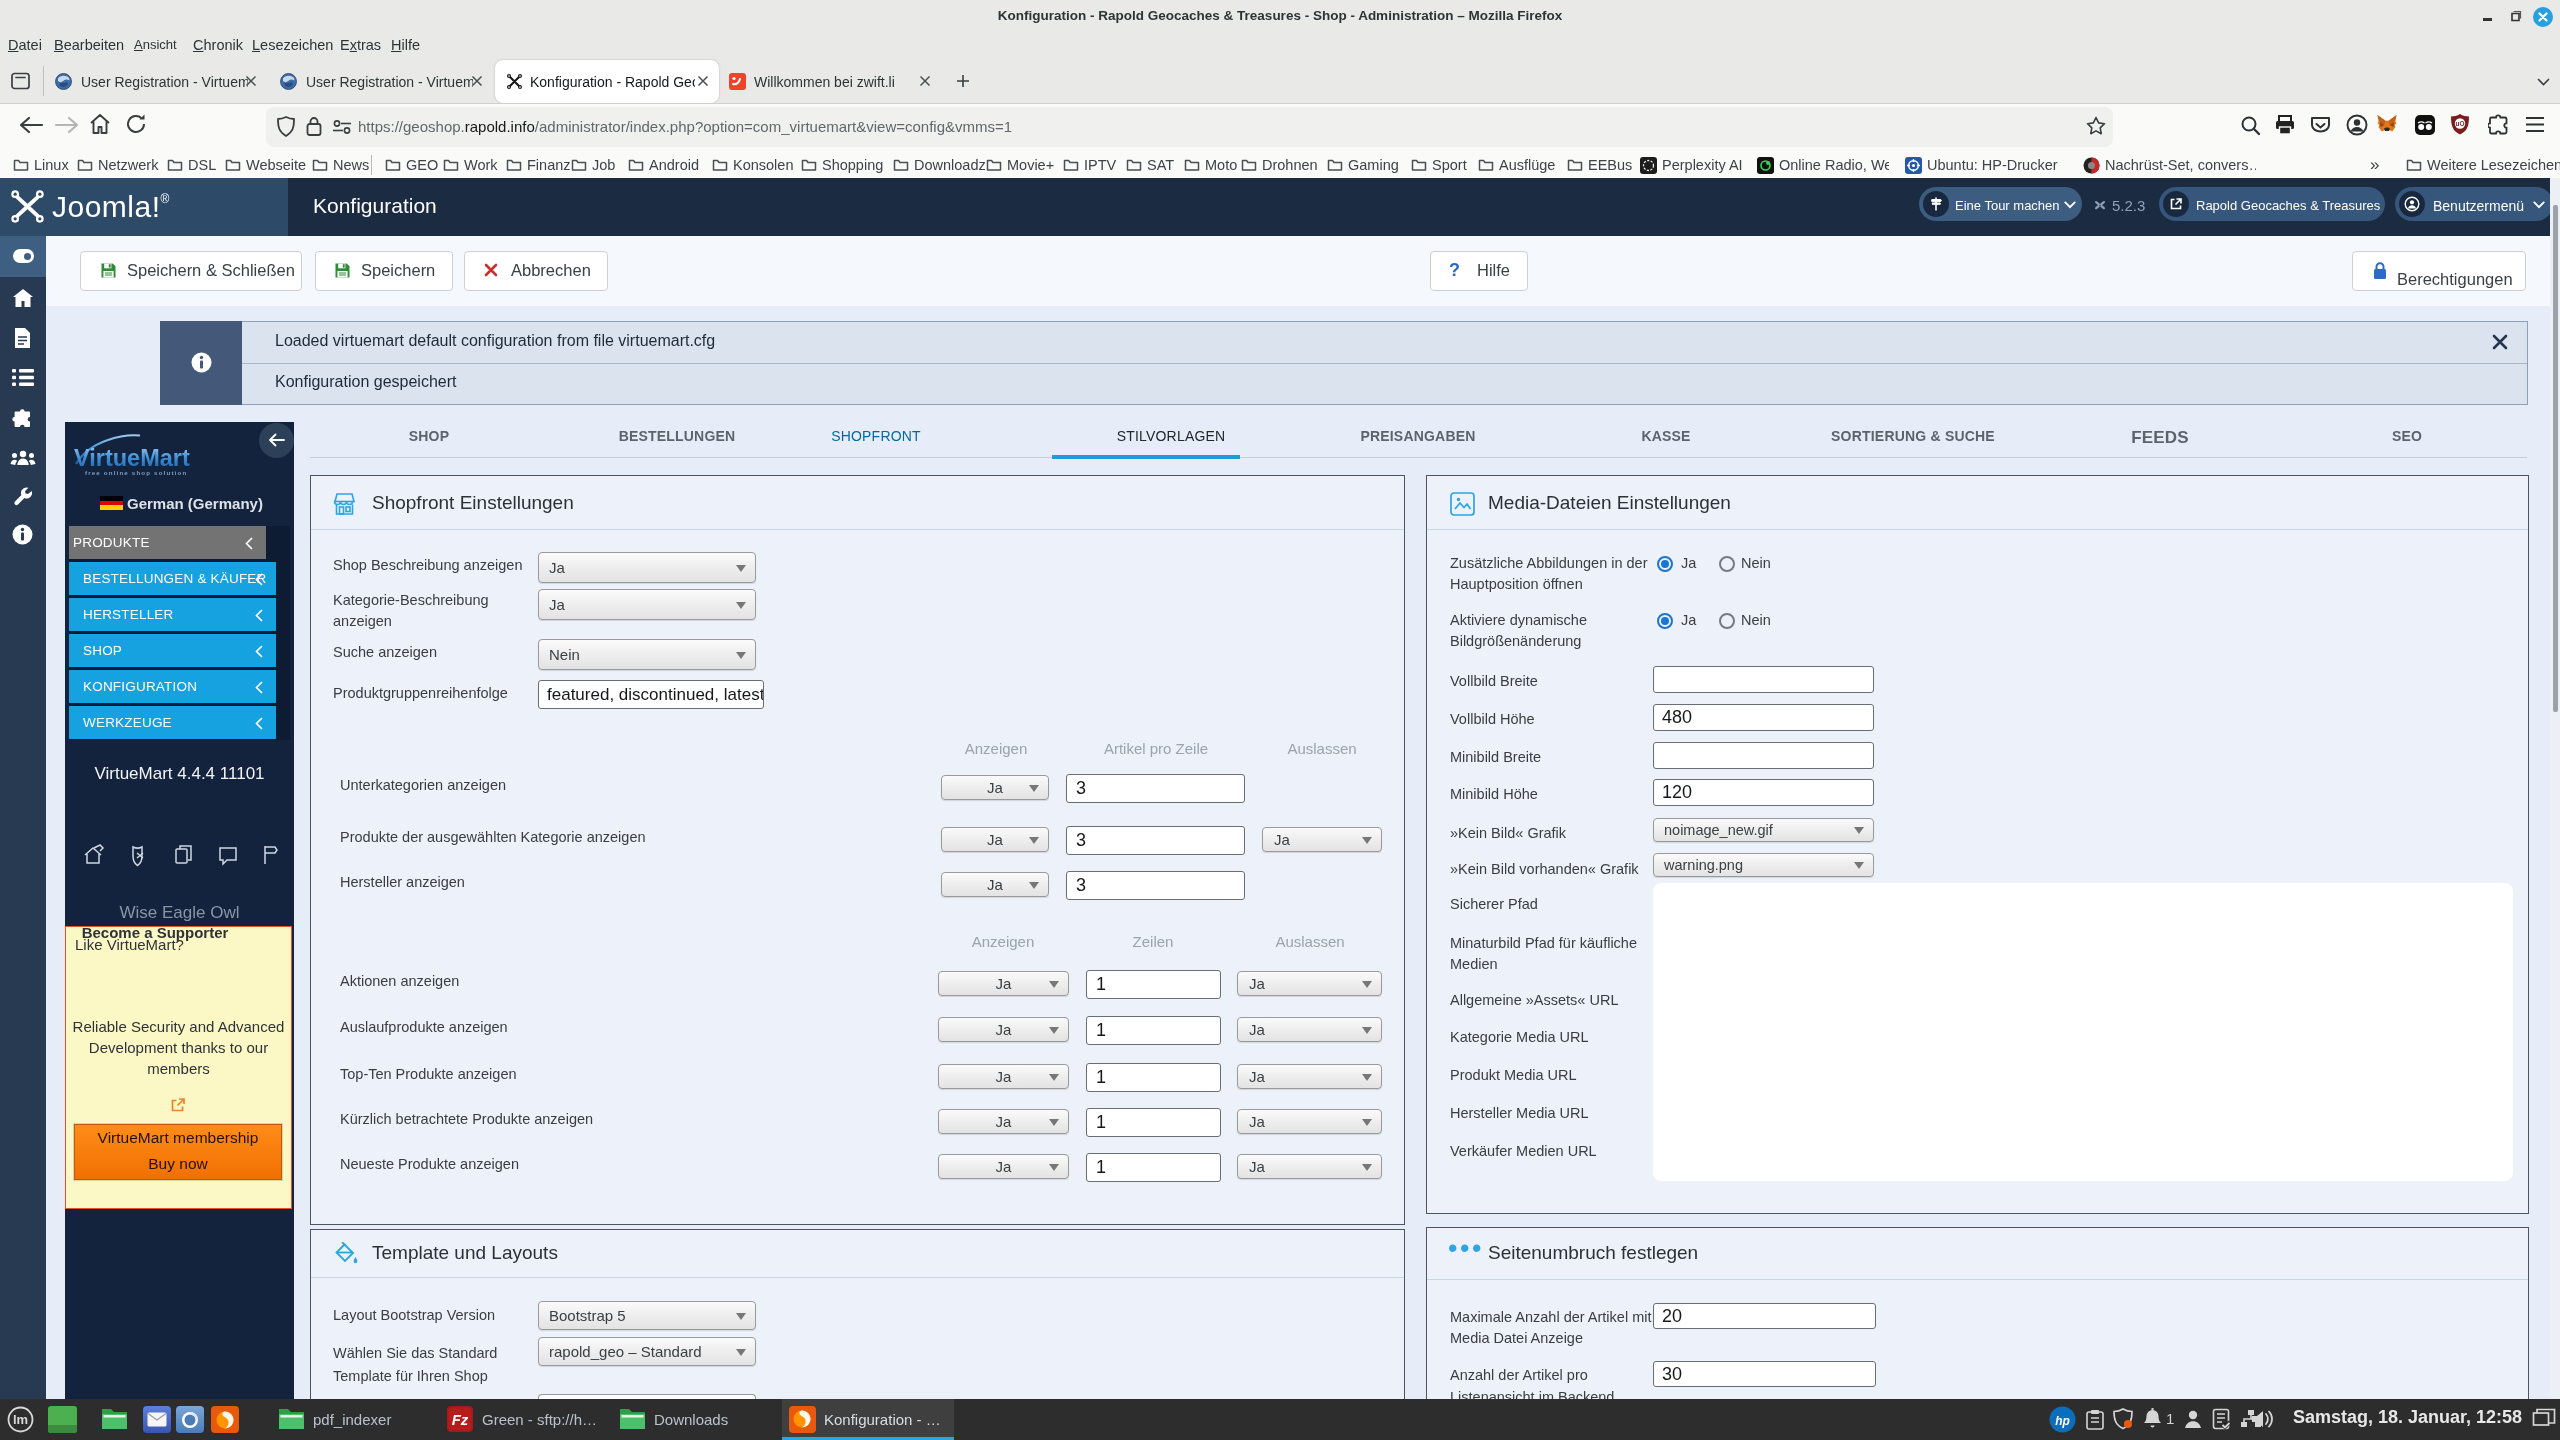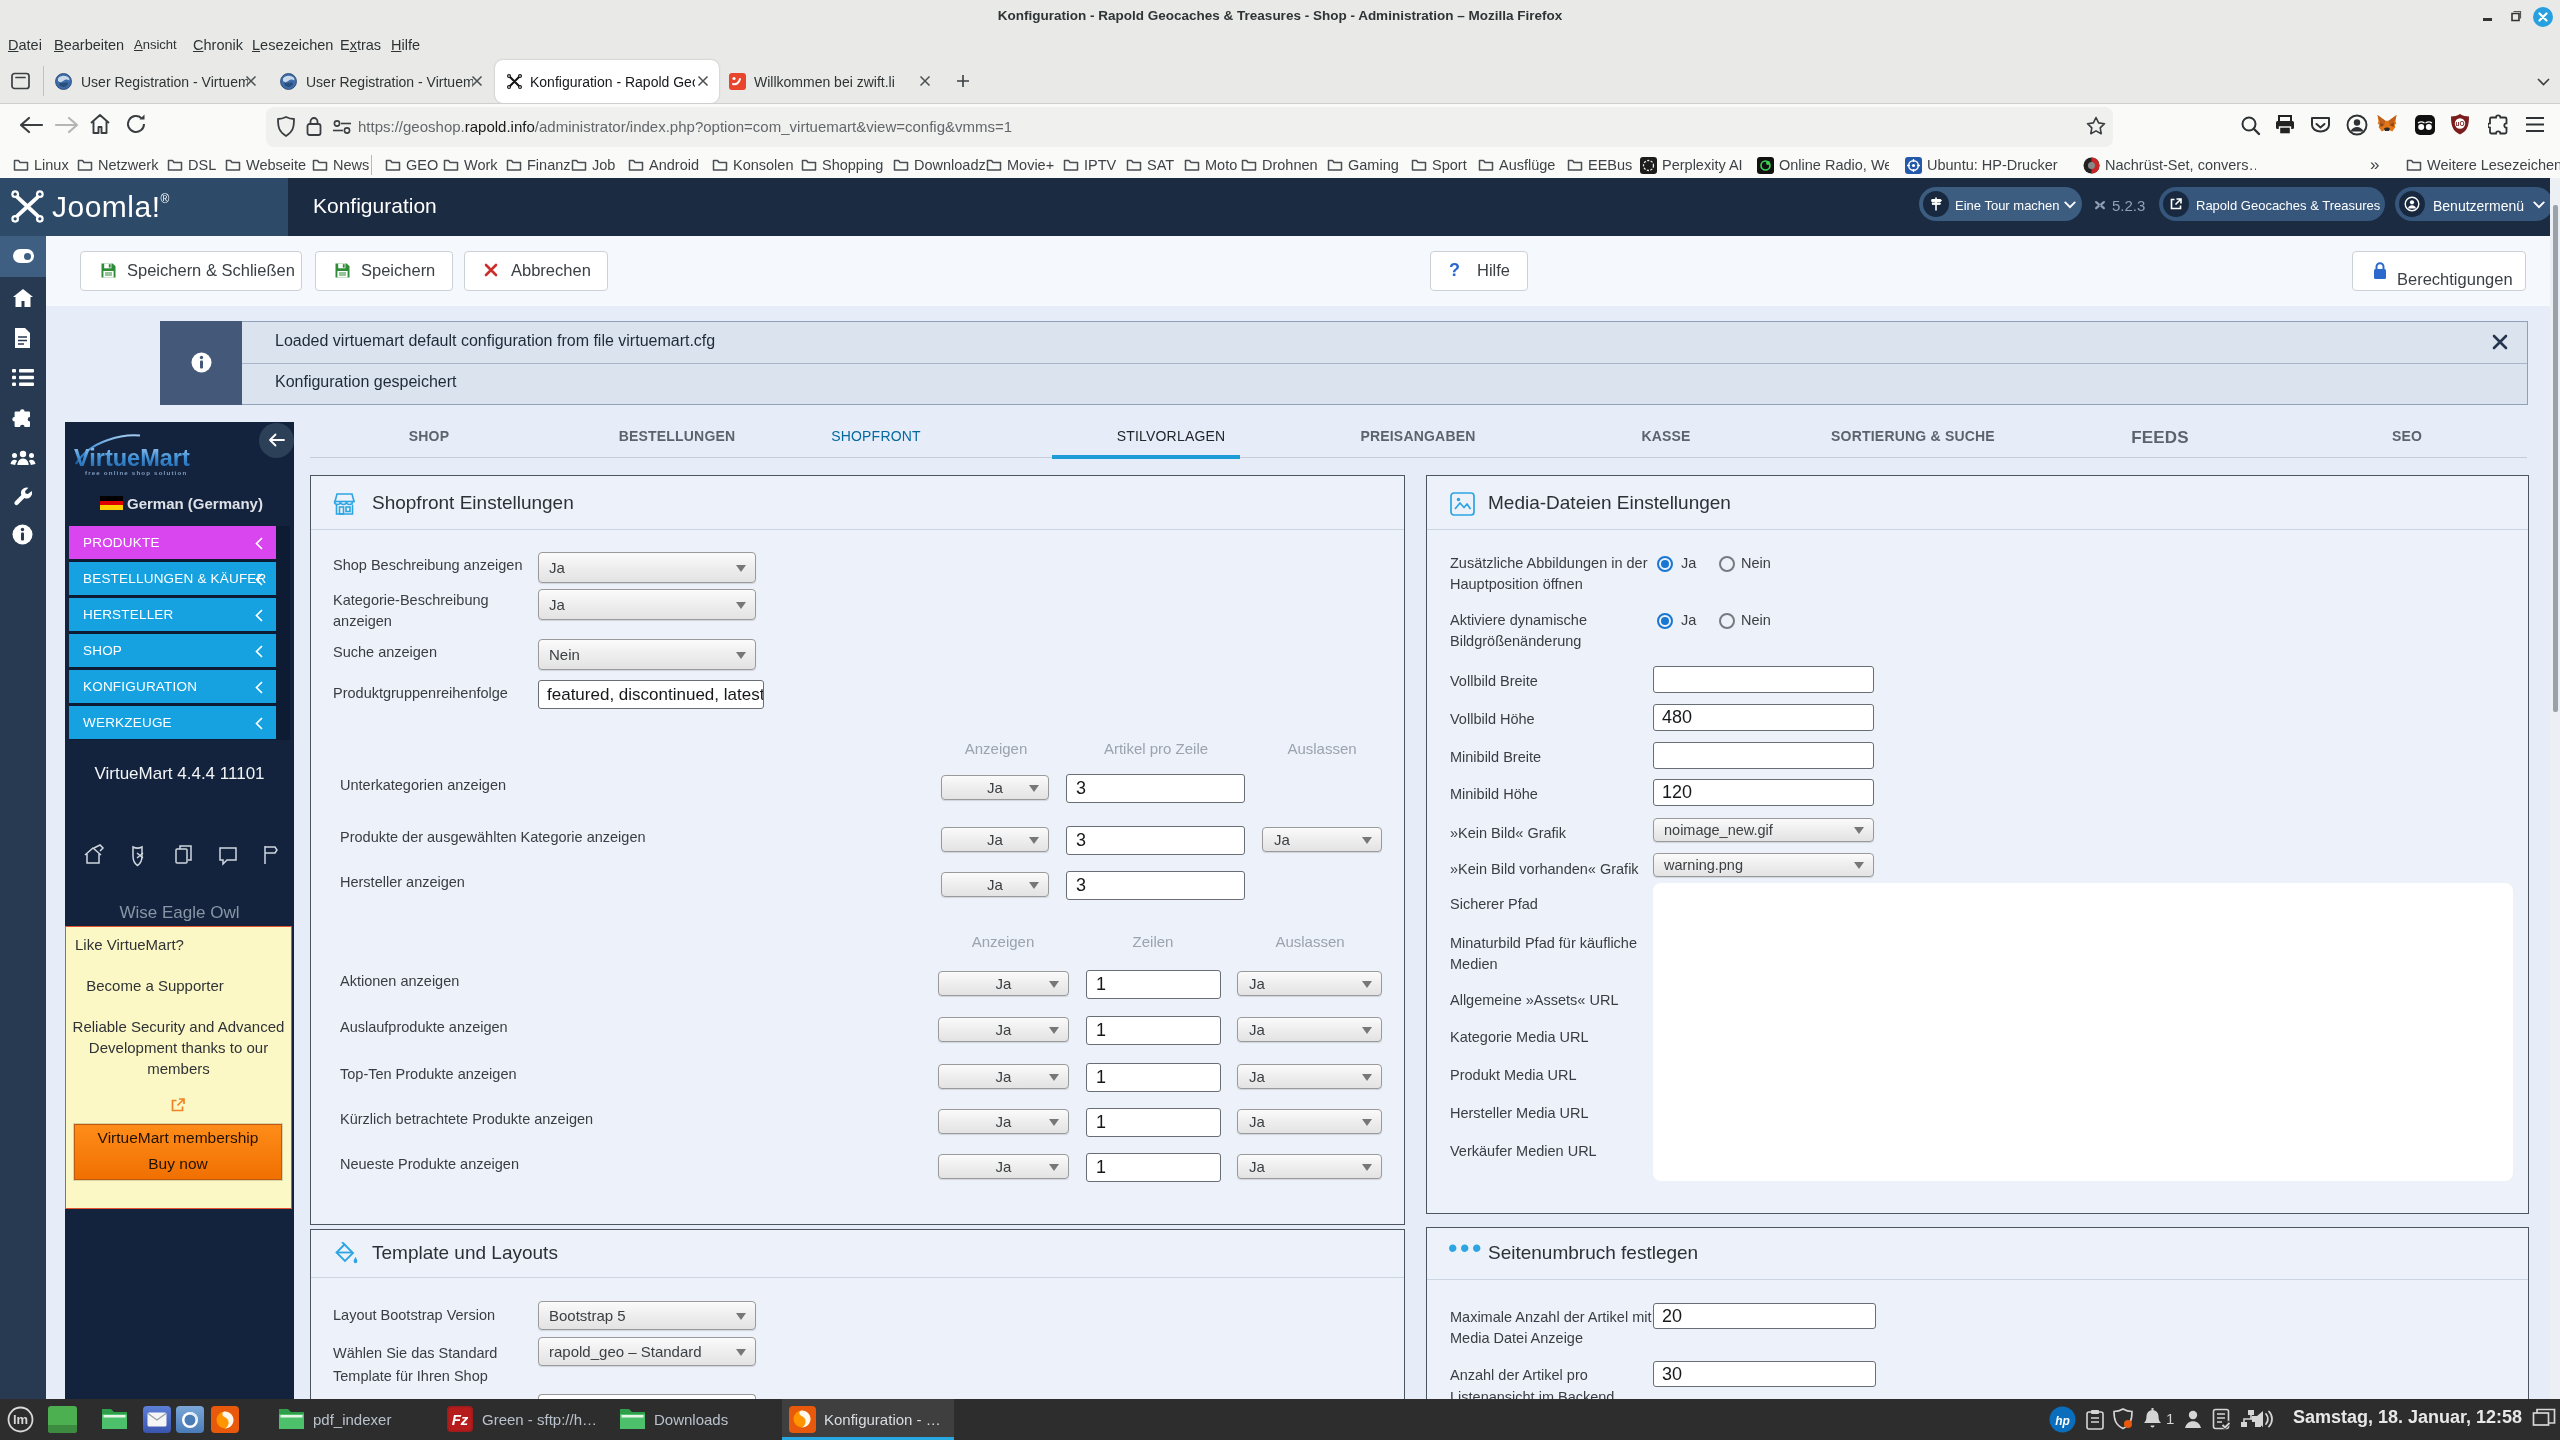--- a/index.html
+++ b/index.html
@@ -466,21 +466,21 @@
     <text x="2" y="34" font-family="Liberation Sans" font-size="23.5" font-weight="bold" fill="url(#vmg)">VirtueMart</text>
     <text x="13" y="43" font-family="Liberation Sans" font-size="6.2" font-weight="bold" fill="#7e9cc0" letter-spacing="1.15">free online shop solution</text>
   </svg>
 <div class="a" style="left:100px;top:496px;width:23px;height:14px">
     <div style="height:4.7px;background:#000"></div>
     <div style="height:4.7px;background:#d00"></div>
     <div style="height:4.6px;background:#ffce00"></div>
   </div>
 <div class="a tx" style="left:127px;top:495px;font-size:15px;font-weight:700;color:#dfe3e8">German (Germany)</div>
 <div class="a" style="left:69px;top:526px;width:221px;height:214px;background:#0e1c33"></div>
-<div class="a tx" style="left:69px;top:526px;width:193px;height:33px;background:#d946ef;color:#fff;font-size:13.5px;line-height:33px;padding-left:14px;letter-spacing:.2px">PRODUKTE<svg style="position:absolute;right:13px;top:10.5px" width="8" height="13" viewBox="0 0 8 13">
+<div class="a tx" style="left:69px;top:526px;width:193px;height:33px;background:#737373;color:#fff;font-size:13.5px;line-height:33px;padding-left:4px;letter-spacing:.2px">PRODUKTE<svg style="position:absolute;right:13px;top:10.5px" width="8" height="13" viewBox="0 0 8 13">
       <path d="M7 1L1.5 6.5L7 12" fill="none" stroke="#fff" stroke-width="1.7"></path>
     </svg></div>
 <div class="a tx" style="left:69px;top:562px;width:193px;height:33px;background:#16a2e0;color:#fff;font-size:13.5px;line-height:33px;padding-left:14px;letter-spacing:.2px">BESTELLUNGEN &amp; KÄUFER<svg style="position:absolute;right:13px;top:10.5px" width="8" height="13" viewBox="0 0 8 13">
       <path d="M7 1L1.5 6.5L7 12" fill="none" stroke="#fff" stroke-width="1.7"></path>
     </svg></div>
 <div class="a tx" style="left:69px;top:598px;width:193px;height:33px;background:#16a2e0;color:#fff;font-size:13.5px;line-height:33px;padding-left:14px;letter-spacing:.2px">HERSTELLER<svg style="position:absolute;right:13px;top:10.5px" width="8" height="13" viewBox="0 0 8 13">
       <path d="M7 1L1.5 6.5L7 12" fill="none" stroke="#fff" stroke-width="1.7"></path>
     </svg></div>
 <div class="a tx" style="left:69px;top:634px;width:193px;height:33px;background:#16a2e0;color:#fff;font-size:13.5px;line-height:33px;padding-left:14px;letter-spacing:.2px">SHOP<svg style="position:absolute;right:13px;top:10.5px" width="8" height="13" viewBox="0 0 8 13">
       <path d="M7 1L1.5 6.5L7 12" fill="none" stroke="#fff" stroke-width="1.7"></path>
@@ -500,21 +500,21 @@
       <path d="M57 10l6 5M63 10l-6 5"></path>
       <rect x="96" y="6" width="11" height="14" rx="1"></rect>
       <path d="M100 6V3h11v14h-3"></path>
       <path d="M140 5h16v12h-9l-4 4v-4h-3z"></path>
       <path d="M185 3v18M185 4h10l2 3-2 3h-10"></path>
     </g>
   </svg>
 <div class="a tx" style="left:65px;top:903px;width:229px;text-align:center;font-size:17px;color:#8795a5">Wise Eagle Owl</div>
 <div class="a" style="left:65px;top:926px;width:227px;height:283px;background:#fcf8c5;border:1px solid #e2522e;box-sizing:border-box"></div>
 <div class="a tx" style="left:75px;top:936px;font-size:15px;color:#2f3337">Like VirtueMart?</div>
-<div class="a tx" style="left:65px;top:977px;width:180px;text-align:center;font-size:15px;font-weight:400;color:#2f3337">Become a Supporter</div>
+<div class="a tx" style="left:65px;top:924px;width:180px;text-align:center;font-size:15px;font-weight:700;color:#2f3337">Become a Supporter</div>
 <div class="a tx" style="left:65px;top:1016px;width:227px;text-align:center;font-size:15px;color:#2f3337;line-height:21px;white-space:pre-line">Reliable Security and Advanced
 Development thanks to our
 members</div>
 <svg class="a" style="left:171px;top:1098px" width="14" height="14" viewBox="0 0 14 14">
     <path d="M5.5 2.5H1.5v10h10V8.5" fill="none" stroke="#f08228" stroke-width="1.7"></path>
     <path d="M8 1h5v5M12.5 1.5L6.5 7.5" fill="none" stroke="#f08228" stroke-width="1.7"></path>
   </svg>
 <div class="a" style="left:74px;top:1124px;width:208px;height:56px;background:linear-gradient(#ff8c1a,#f07000);border:1px solid #c05a10;box-shadow:0 0 0 1px #d8d4a8;color:#221205;font-size:15.5px;text-align:center;line-height:26px;box-sizing:border-box">VirtueMart membership<br>Buy now</div>
 
 <div class="card" style="left:310px;top:475px;width:1093px;height:748px">

